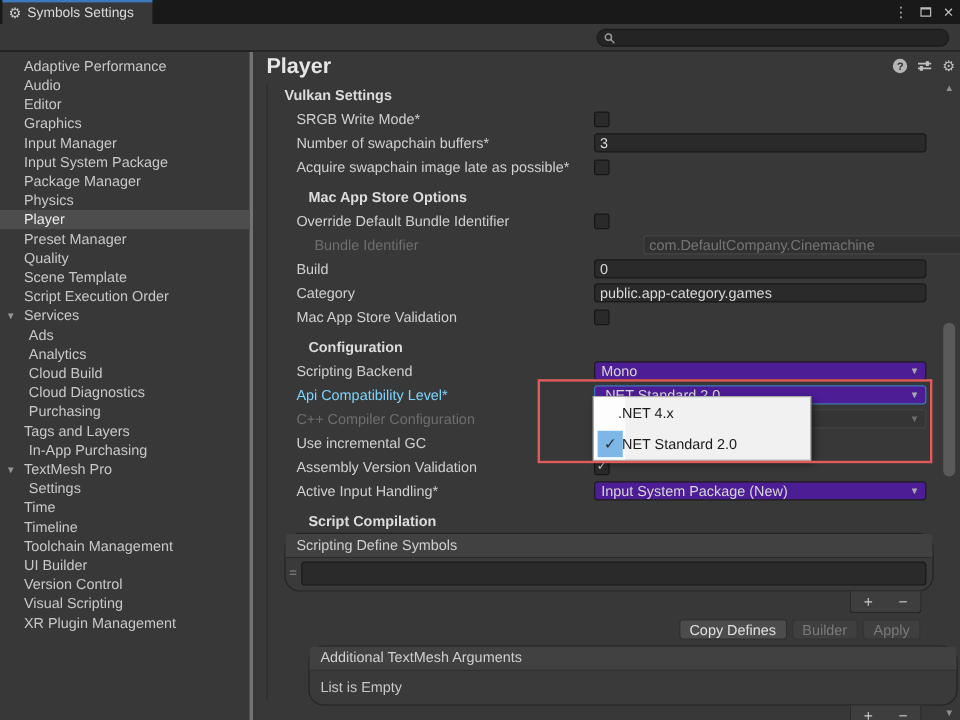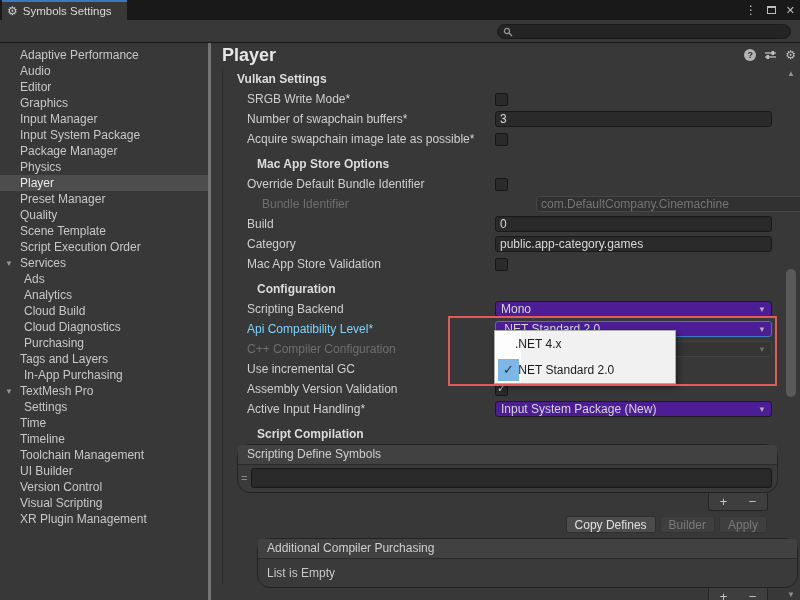--- a/index.html
+++ b/index.html
@@ -313,21 +313,21 @@
           <span>−</span>
         </div>
 
         <div class="btnrow">
           <button class="btn">Copy Defines</button>
           <button class="btn disabled">Builder</button>
           <button class="btn disabled">Apply</button>
         </div>
 
         <div class="list-box sec-gap">
-          <div class="list-header">Additional Compiler Purchasing</div>
+          <div class="list-header">Additional TextMesh Arguments</div>
           <div class="list-empty">List is Empty</div>
         </div>
         <div class="list-footer">
           <span>+</span>
           <span>−</span>
         </div>
       </div>
 
       <div class="popup">
         <div class="gutter"></div>

